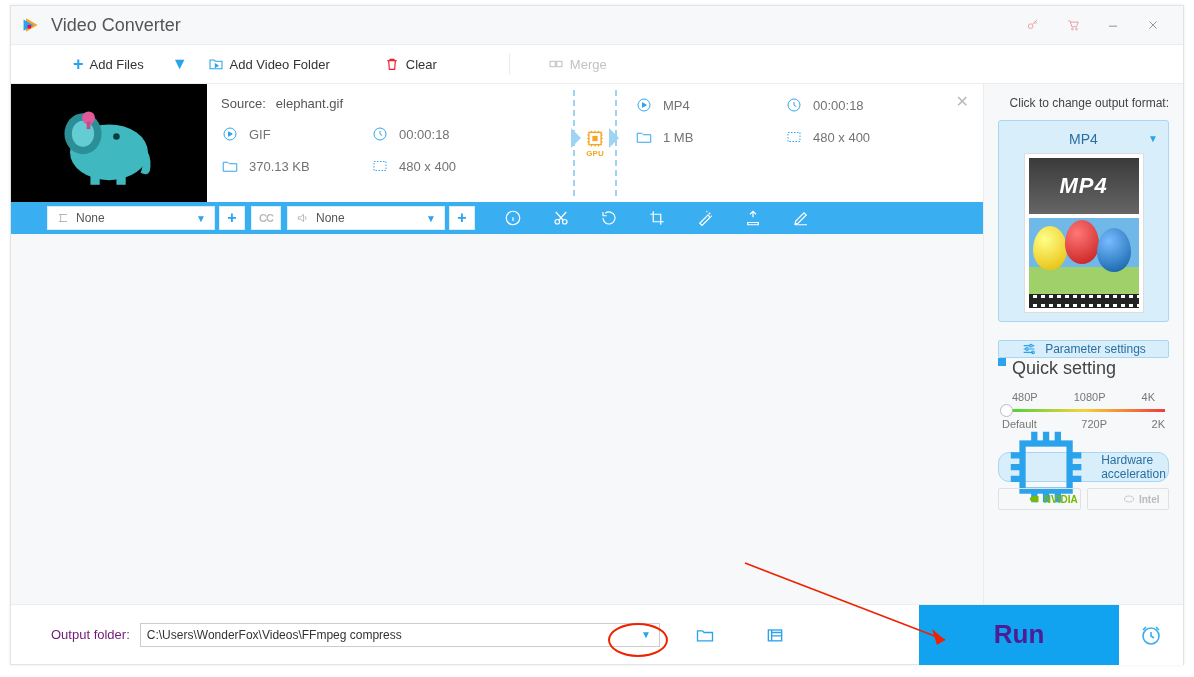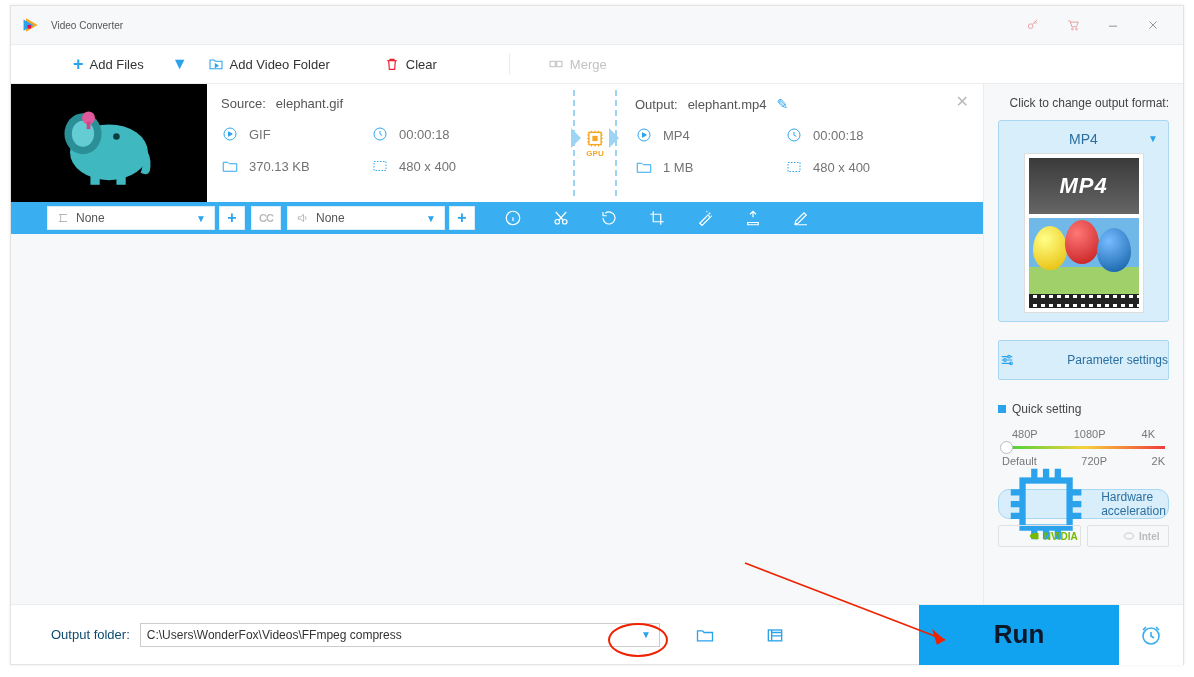--- a/index.html
+++ b/index.html
@@ -2,21 +2,21 @@
 <html><head>
 <meta charset="utf-8">
 <style>
   * { box-sizing: border-box; margin: 0; padding: 0; font-family: -apple-system, "Segoe UI", Arial, sans-serif; }
   body { background: #fff; width: 1194px; height: 677px; overflow: hidden; position: relative; }
   .window { width: 1174px; height: 660px; margin: 5px 10px; border: 1px solid #e3e3e3; background: #f7f8f9; display: flex; flex-direction: column; box-shadow: 0 0 3px rgba(0,0,0,0.08); }
 
   
   .titlebar { height: 38px; display: flex; align-items: center; padding: 0 10px; background: #f7f8f9; }
   .logo-icon { width: 20px; height: 20px; margin-right: 10px; }
-  .title { font-size: 10px; color: #555; flex: 1; }
+  .title { font-size: 18px; color: #555; flex: 1; }
   .titlebar .win-btn { width: 40px; height: 38px; display: flex; align-items: center; justify-content: center; color: #888; cursor: pointer; }
   .win-btn svg { width: 14px; height: 14px; }
   .key-icon svg, .cart-icon svg { stroke: #e89ba0; }
 
   
   .toolbar { height: 40px; background: #fff; border-top: 1px solid #ececec; border-bottom: 1px solid #ececec; display: flex; align-items: center; padding: 0 10px; }
   .tb-btn { display: flex; align-items: center; height: 40px; padding: 0 12px; font-size: 13px; color: #333; cursor: pointer; gap: 6px; }
   .tb-btn.disabled { color: #c2c2c2; }
   .tb-sep { width: 1px; height: 22px; background: #ececec; margin: 0 6px; }
   .tb-caret { color: #2aa3ec; margin-left: 16px; margin-right: 8px; }
@@ -79,46 +79,46 @@
   .mp4-badge { height: 56px; background: linear-gradient(#3a3a3a,#666); color: #fff; display: flex; align-items: center; justify-content: center; font-size: 22px; font-weight: bold; font-style: italic; letter-spacing: 1px; margin-bottom: 4px; }
   .balloon-row { flex: 1; background: linear-gradient(#6fb8e8 55%, #9fd06a 55%); position: relative; overflow: hidden; }
   .balloon { position: absolute; border-radius: 50% 50% 50% 50% / 55% 55% 45% 45%; }
   .balloon.b1 { width: 34px; height: 44px; background: radial-gradient(circle at 35% 30%, #ff8, #e6b800); left: 4px; top: 8px; }
   .balloon.b2 { width: 34px; height: 44px; background: radial-gradient(circle at 35% 30%, #f77, #c21818); left: 36px; top: 2px; }
   .balloon.b3 { width: 34px; height: 44px; background: radial-gradient(circle at 35% 30%, #7bf, #0b5aa0); left: 68px; top: 10px; }
   .film-strip { position: absolute; left: 0; right: 0; bottom: 0; height: 14px; background: #222; }
   .film-strip::before, .film-strip::after { content: ""; position: absolute; left:0; right:0; height:3px; background: repeating-linear-gradient(90deg,#222 0 4px,#fff 4px 8px); }
   .film-strip::before{top:1px;} .film-strip::after{bottom:1px;}
 
-  .param-btn { margin-top: 18px; height: 40px; background: #d9eefb; border: 1px solid #a9d7f2; display: flex; align-items: center; justify-content: space-between; gap: 8px; font-size: 12px; color: #2a6fa0; cursor: pointer; border-radius: 2px; }
+  .param-btn { margin-top: 18px; height: 18px; background: #d9eefb; border: 1px solid #a9d7f2; display: flex; align-items: center; justify-content: center; gap: 8px; font-size: 12px; color: #2a6fa0; cursor: pointer; border-radius: 2px; }
   .param-btn svg { width: 16px; height: 16px; stroke: #2aa3ec; }
 
-  .quick-title { margin-top: 22px; font-size: 12px; color: #444; display: flex; align-items: center; gap: 6px; }
+  .quick-title { font-size: 18px; color: #444; display: flex; gap: 6px; }
   .quick-title::before { content: ""; width: 8px; height: 8px; background: #2aa3ec; }
   .slider-wrap { margin-top: 12px; position: relative; padding: 0 4px; }
   .slider-labels-top { display: flex; justify-content: space-between; font-size: 11px; color: #777; padding: 0 10px; }
   .slider-track { height: 3px; background: linear-gradient(90deg, #3bd13b 0%, #f5d33b 50%, #f03b3b 100%); margin: 6px 0; position: relative; }
   .slider-thumb { position: absolute; left: -2px; top: -5px; width: 13px; height: 13px; background: #fff; border: 1px solid #bbb; border-radius: 50%; }
   .slider-labels-bot { display: flex; justify-content: space-between; font-size: 11px; color: #777; }
 
   .hw-btn { margin-top: 22px; height: 30px; background: #d9eefb; border: 1px solid #a9d7f2; display: flex; align-items: center; justify-content: center; gap: 8px; font-size: 12px; color: #2a6fa0; cursor: pointer; border-radius: 11px; }
   .vendor-row { display: flex; gap: 6px; margin-top: 6px; }
   .vendor { flex: 1; height: 22px; border: 1px solid #e1e1e1; border-radius: 2px; display: flex; align-items: center; justify-content: center; gap: 4px; font-size: 10px; font-weight: bold; padding-left: 27px; }
   .vendor.nv { color: #76b900; }
   .vendor.intel { color: #bbb; }
 
   
   .bottom { height: 60px; background: #fff; border-top: 1px solid #ececec; display: flex; align-items: center; }
-  .out-lbl { font-size: 13px; color: #0c4a6e; margin-left: 40px; margin-right: 10px; }
+  .out-lbl { font-size: 13px; color: #701a75; margin-left: 40px; margin-right: 10px; }
   .out-input { width: 520px; height: 24px; border: 1px solid #ccc; font-size: 12px; padding: 0 6px; color: #333; display: flex; align-items: center; position: relative; }
   .out-input .caret { position: absolute; right: 8px; color: #2aa3ec; font-size: 10px; }
   .bot-icon-btn { width: 50px; height: 60px; display: flex; align-items: center; justify-content: center; cursor: pointer; margin-left: 20px; }
   .bot-icon-btn svg { width: 22px; height: 20px; stroke: #2aa3ec; fill: none; stroke-width: 1.6; }
   .spacer { flex: 1; }
-  .run-btn { width: 200px; height: 60px; background: #12a3f0; color: #0f172a; font-size: 26px; font-weight: 600; display: flex; align-items: center; justify-content: center; cursor: pointer; }
+  .run-btn { width: 200px; height: 60px; background: #12a3f0; color: #4c1d95; font-size: 26px; font-weight: 600; display: flex; align-items: center; justify-content: center; cursor: pointer; }
   .clock-btn { width: 64px; height: 60px; background: #fff; display: flex; align-items: center; justify-content: center; cursor: pointer; }
   .clock-btn svg { width: 24px; height: 24px; stroke: #39aef0; fill: none; stroke-width: 1.6; }
 
   
   .anno-ellipse { position: absolute; border: 2px solid #e20; border-radius: 50%; pointer-events: none; }
   .anno-arrow { position: absolute; pointer-events: none; }
 </style>
 </head>
 <body>
 
@@ -269,25 +269,20 @@
                   <svg viewBox="0 0 24 24">
                       <rect x="5" y="5" width="14" height="14" fill="none" stroke="#f5a623" stroke-width="1.6"></rect>
                       <rect x="9" y="9" width="6" height="6" fill="#f5a623"></rect>
                       <path d="M8 3v2M12 3v2M16 3v2 M8 19v2M12 19v2M16 19v2 M3 8h2M3 12h2M3 16h2 M19 8h2M19 12h2M19 16h2" stroke="#f5a623" stroke-width="1.4"></path>
                     </svg>
                   <span>GPU</span>
                 </div>
               </div>
 
               <div class="info-col">
-                <div class="info-title">
-                  <span>Output:</span>
-                  <span>elephant.mp4</span>
-                  <span class="edit-pen">✎</span>
-                </div>
                 <div class="info-grid">
                   <div class="info-cell">
                       <span class="info-icon">
                         <svg viewBox="0 0 24 24">
                           <circle cx="12" cy="12" r="8"></circle>
                           <path d="M10 9l5 3-5 3z" fill="#2aa3ec"></path>
                         </svg>
                       </span>
                       <span>MP4</span>
                     </div>

